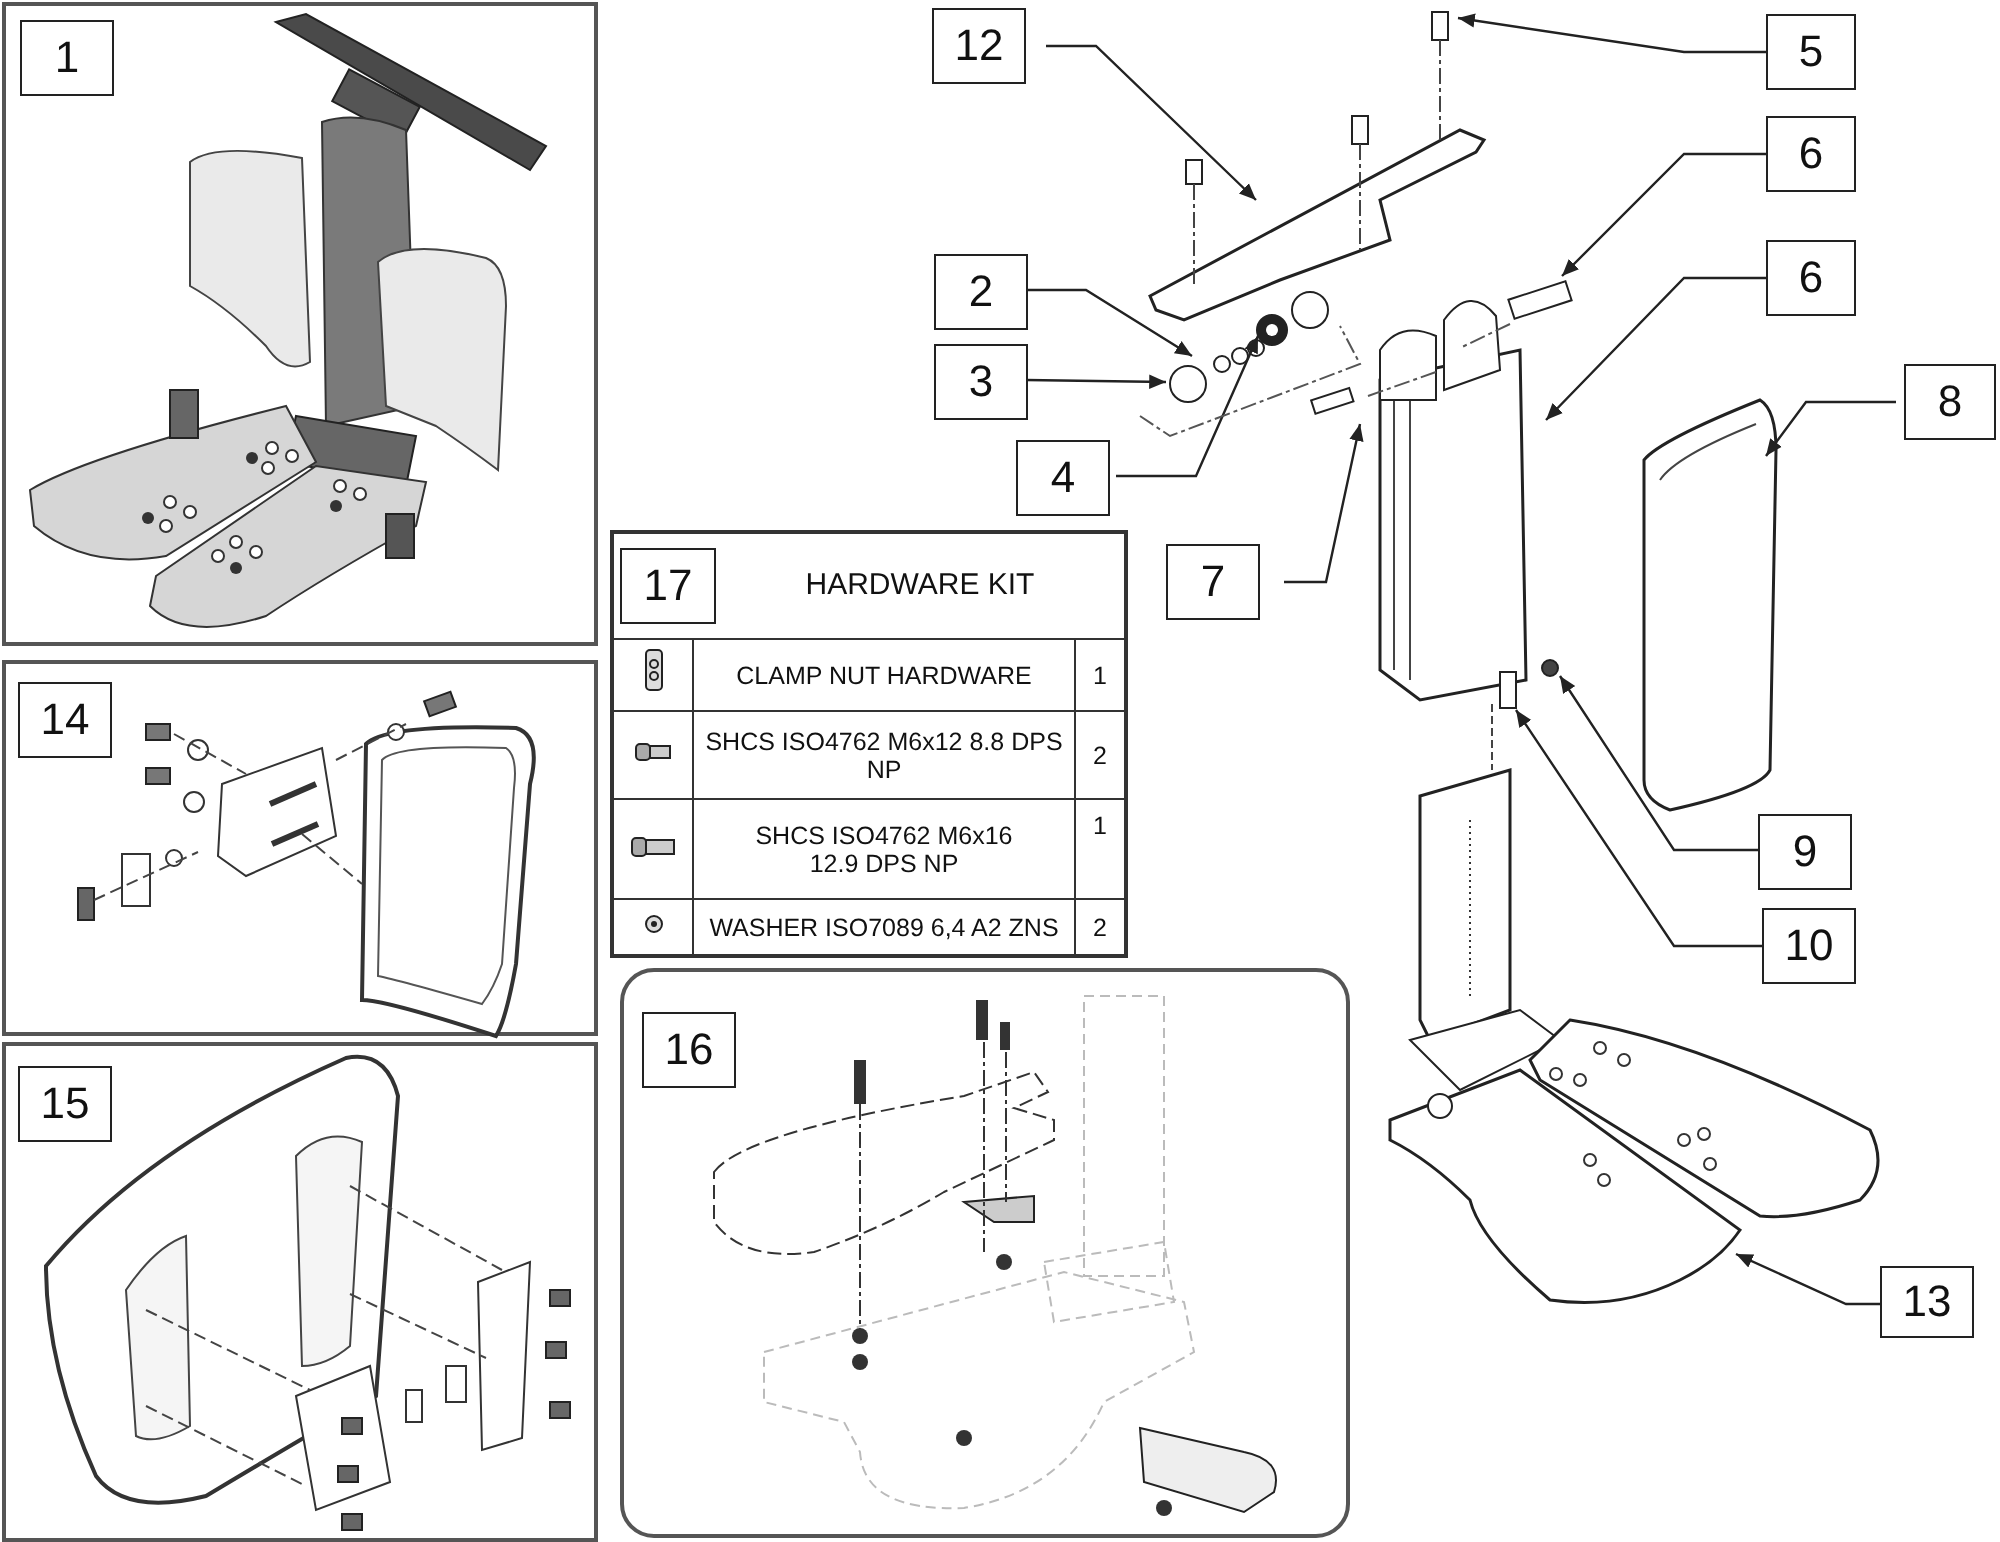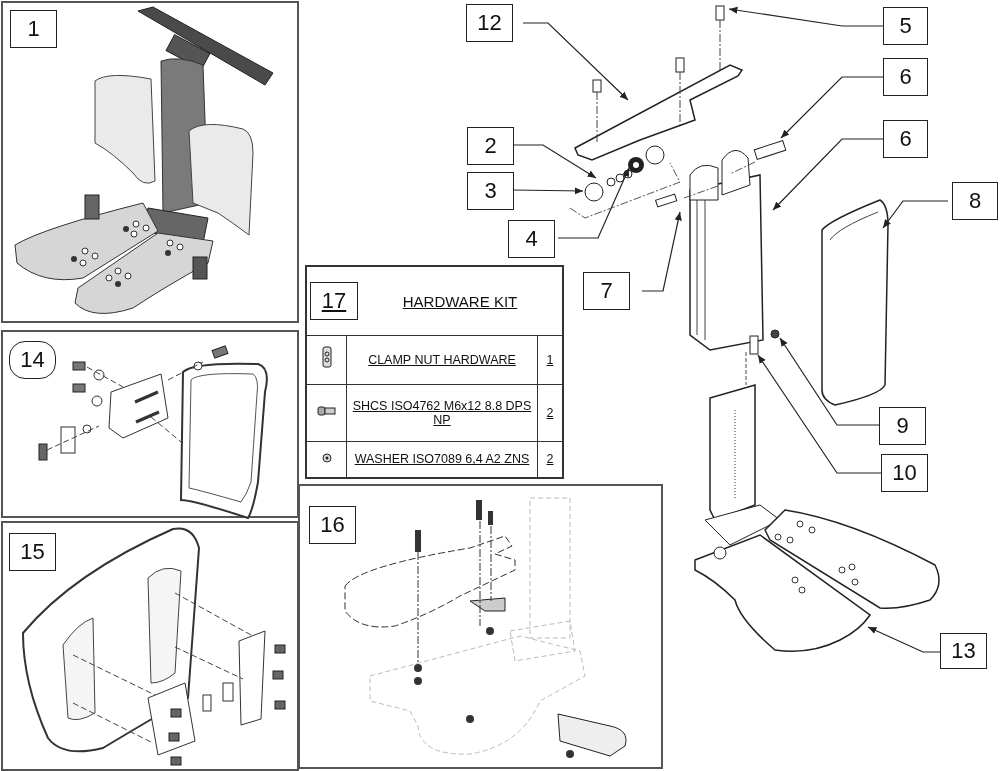--- a/index.html
+++ b/index.html
@@ -4,22 +4,22 @@
 <style>
   html,body{margin:0;padding:0;background:#fff;}
   body{width:1000px;height:771px;position:relative;overflow:hidden;font-family:"Liberation Sans",sans-serif;color:#111;}
   .panel{position:absolute;border:2px solid #555;box-sizing:border-box;background:#fff;}
   .callout{position:absolute;border:1.5px solid #222;background:#fff;box-sizing:border-box;display:flex;align-items:center;justify-content:center;font-size:22px;color:#111;}
   .panel .callout{font-size:22px;}
   svg.draw{position:absolute;left:0;top:0;}
   #p1{left:1px;top:1px;width:298px;height:322px;}
   #p14{left:1px;top:330px;width:298px;height:188px;}
   #p15{left:1px;top:521px;width:298px;height:250px;}
-  #p16{left:298px;top:484px;width:365px;height:285px;}
-  #p17{left:305px;top:265px;width:259px;height:214px;border:1.5px solid #333;text-decoration:underline;}
+  #p16{left:310px;top:484px;width:365px;height:285px;border-radius:17px;}
+  #p17{left:305px;top:265px;width:259px;height:214px;border:1.5px solid #333;}
   table.hw{border-collapse:collapse;width:100%;height:100%;font-size:12.5px;}
   table.hw td{border:1.5px solid #333;padding:0 3px;text-align:center;vertical-align:middle;}
   .hw-title{font-size:15px;}
   .hw-icon{width:33px;}
   .hw-qty{width:18px;}
   .num17{display:inline-flex;width:46px;height:36px;border:1.5px solid #222;align-items:center;justify-content:center;font-size:22px;}
 </style>
 </head>
 <body>
 
@@ -85,21 +85,21 @@
         <rect x="70" y="52" width="12" height="8"></rect>
         <rect x="210" y="16" width="14" height="8" transform="rotate(-20 217 20)"></rect>
       </g>
     <g stroke="#444" stroke-dasharray="6 3" fill="none">
         <line x1="84" y1="35" x2="120" y2="55"></line>
         <line x1="44" y1="118" x2="96" y2="94"></line>
         <line x1="165" y1="48" x2="200" y2="30"></line>
         <line x1="148" y1="85" x2="178" y2="110"></line>
       </g>
   </svg>
-  <div class="callout" style="left:6px;top:9px;width:47px;height:38px;border-radius:16px;">14</div>
+  <div class="callout" style="left:6px;top:9px;width:47px;height:38px;">14</div>
 </div>
 
 <div class="panel" id="p15">
   <svg class="draw" width="298" height="249">
     <path d="M20,110 Q70,50 170,6 Q190,2 196,25 L185,175 Q150,195 100,225 Q60,235 45,215 Q20,160 20,110 Z" fill="#fff" stroke="#333" stroke-width="2"></path>
     <path d="M60,122 Q75,100 90,95 L92,190 Q75,200 65,195 Z" fill="#f5f5f5" stroke="#444"></path>
     <path d="M145,55 Q160,40 178,48 L172,150 Q160,160 148,160 Z" fill="#f5f5f5" stroke="#444"></path>
     <path d="M145,175 L182,160 L192,218 L155,232 Z" fill="#fff" stroke="#333"></path>
     <path d="M236,118 L262,108 L258,196 L238,202 Z" fill="#fff" stroke="#333"></path>
     <rect x="220" y="160" width="10" height="18" fill="#fff" stroke="#333"></rect>
@@ -176,20 +176,33 @@
     <tr style="height:38px;margin-top:48px;">
       <td class="hw-icon">
         <svg width="22" height="14">
               <rect x="2" y="3" width="7" height="8" rx="2" fill="#aaa" stroke="#222"></rect>
               <rect x="9" y="4" width="10" height="6" fill="#ccc" stroke="#222"></rect>
             </svg>
       </td>
       <td>SHCS ISO4762  M6x12 8.8 DPS NP</td>
       <td class="hw-qty">2</td>
     </tr>
+    <tr style="height:44px;">
+      <td class="hw-icon">
+        <svg width="26" height="16">
+              <rect x="2" y="4" width="7" height="9" rx="2" fill="#aaa" stroke="#222"></rect>
+              <rect x="9" y="5" width="14" height="7" fill="#ccc" stroke="#222"></rect>
+            </svg>
+      </td>
+      <td>
+        <div>SHCS ISO4762  M6x16</div>
+        <div>12.9 DPS NP</div>
+      </td>
+      <td class="hw-qty" style="vertical-align:top;padding-top:6px;">1</td>
+    </tr>
     <tr style="height:24px;">
       <td class="hw-icon">
         <svg width="12" height="12">
               <circle cx="6" cy="6" r="4" fill="#ddd" stroke="#222"></circle>
               <circle cx="6" cy="6" r="1.5" fill="#222"></circle>
             </svg>
       </td>
       <td>WASHER ISO7089  6,4 A2 ZNS</td>
       <td class="hw-qty">2</td>
     </tr>

